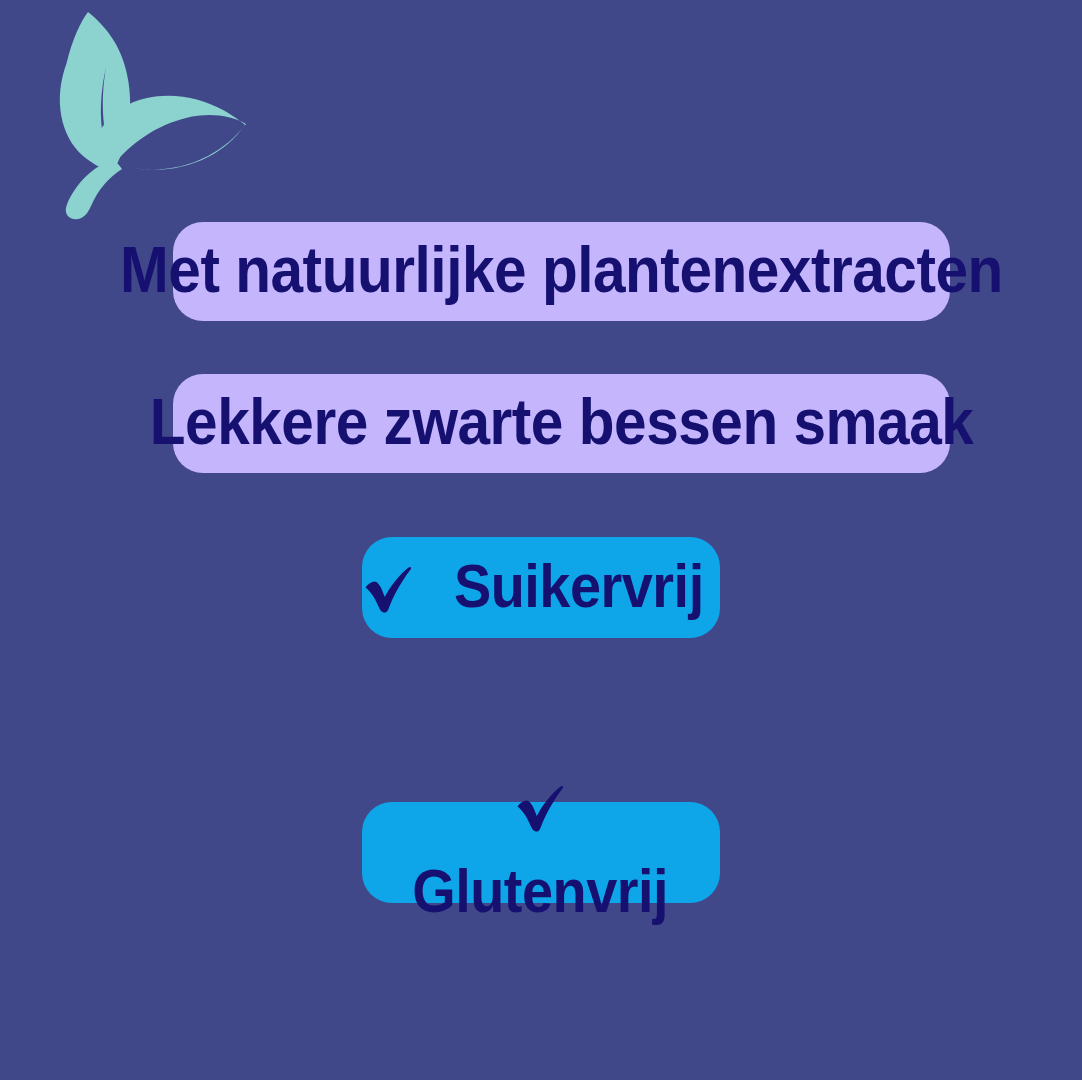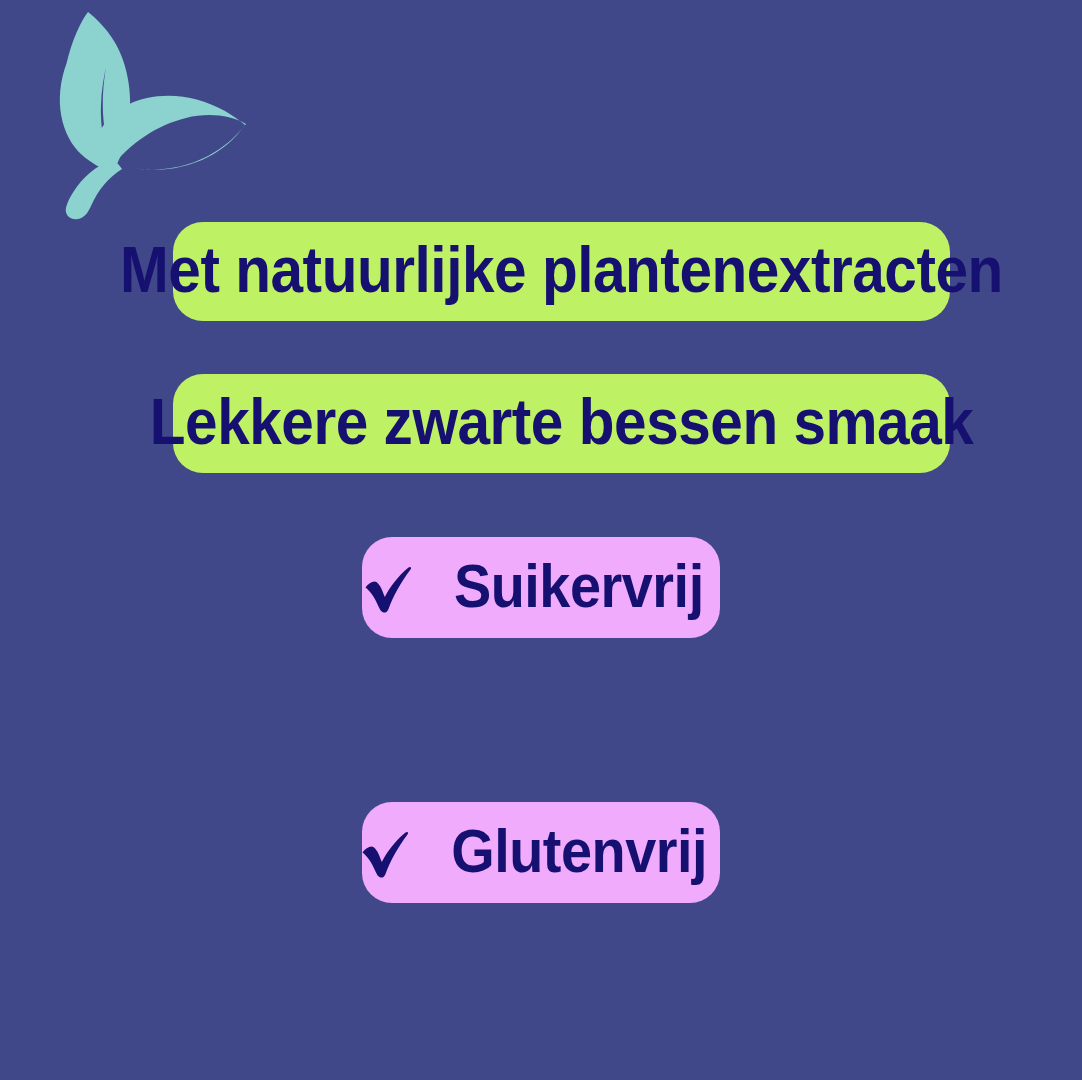--- a/index.html
+++ b/index.html
@@ -34,21 +34,21 @@
     width: 232px;
     height: 212px;
   }
 
   
   .claim-pill {
     position: absolute;
     left: 173px;
     width: 777px;
     height: 99px;
-    background: #bef264;
+    background: #c4b5fd;
     border-radius: 30px;
     box-sizing: border-box;
     display: flex;
     align-items: center;
     justify-content: center;
   }
   #claim-pill-0 { top: 222px; }
   #claim-pill-1 { top: 374px; }
 
   .claim-text {
@@ -62,32 +62,32 @@
     white-space: nowrap;
     padding-bottom: 4px;
   }
 
   
   .feature-pill {
     position: absolute;
     left: 362px;
     width: 358px;
     height: 101px;
-    background: #f0abfc;
+    background: #0ea5e9;
     border-radius: 30px;
     box-sizing: border-box;
     display: flex;
     align-items: center;
     justify-content: center;
     gap: 26px;
     padding: 0 26px 0 24px;
   }
   #feature-pill-0 { top: 537px; }
   #feature-pill-1 { top: 670px; }
-  #feature-pill-2 { top: 802px; }
+  #feature-pill-2 { top: 802px; flex-direction: column; }
 
   .check-icon {
     flex: 0 0 auto;
     width: 52px;
     height: 52px;
     display: block;
     margin-top: 2px;
   }
   .check-icon svg {
     display: block;

